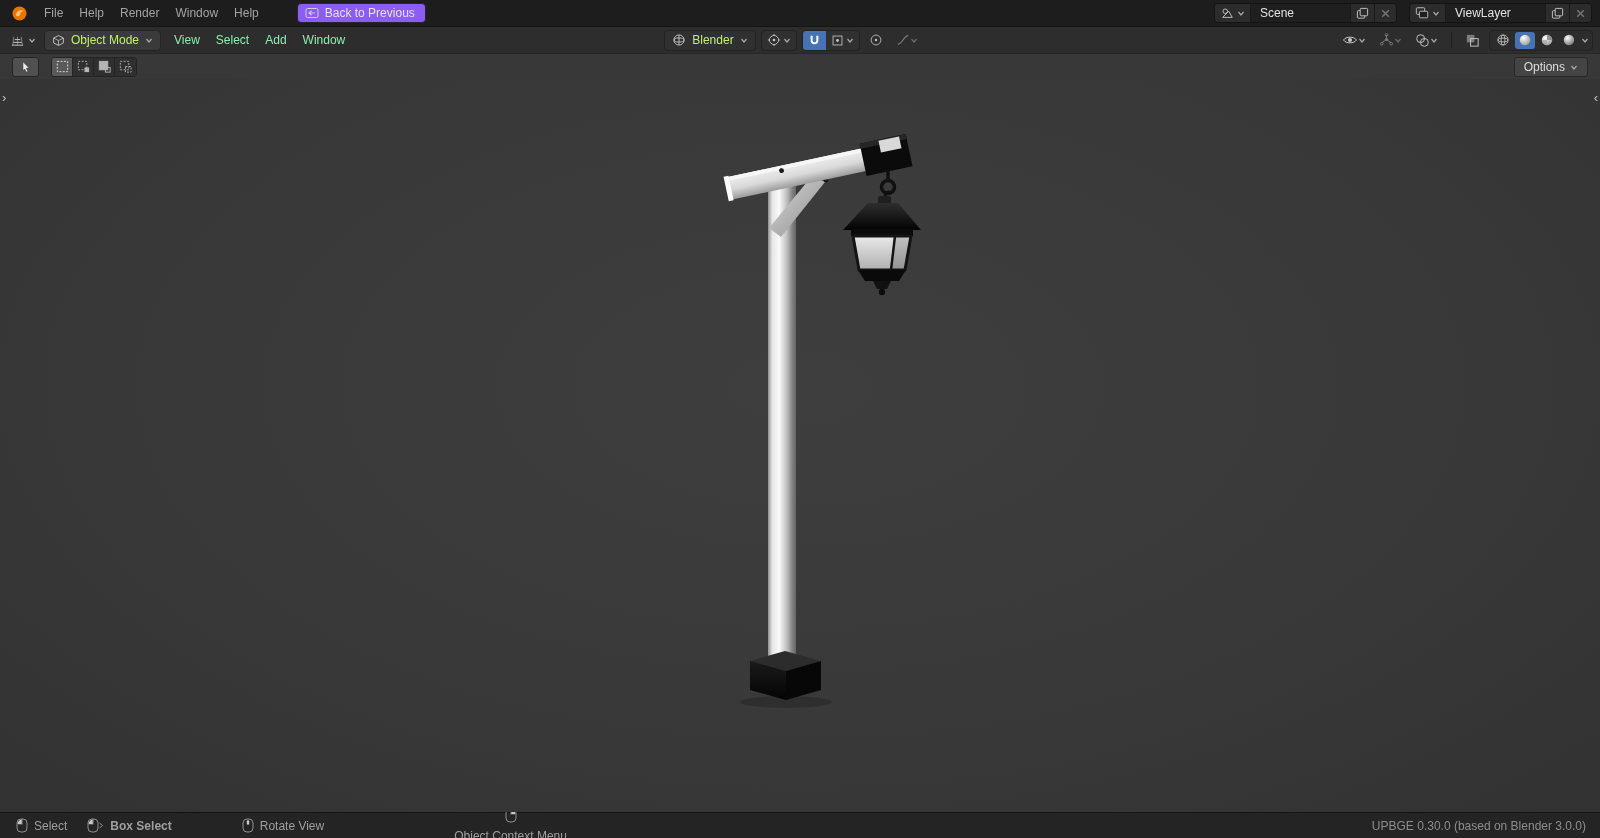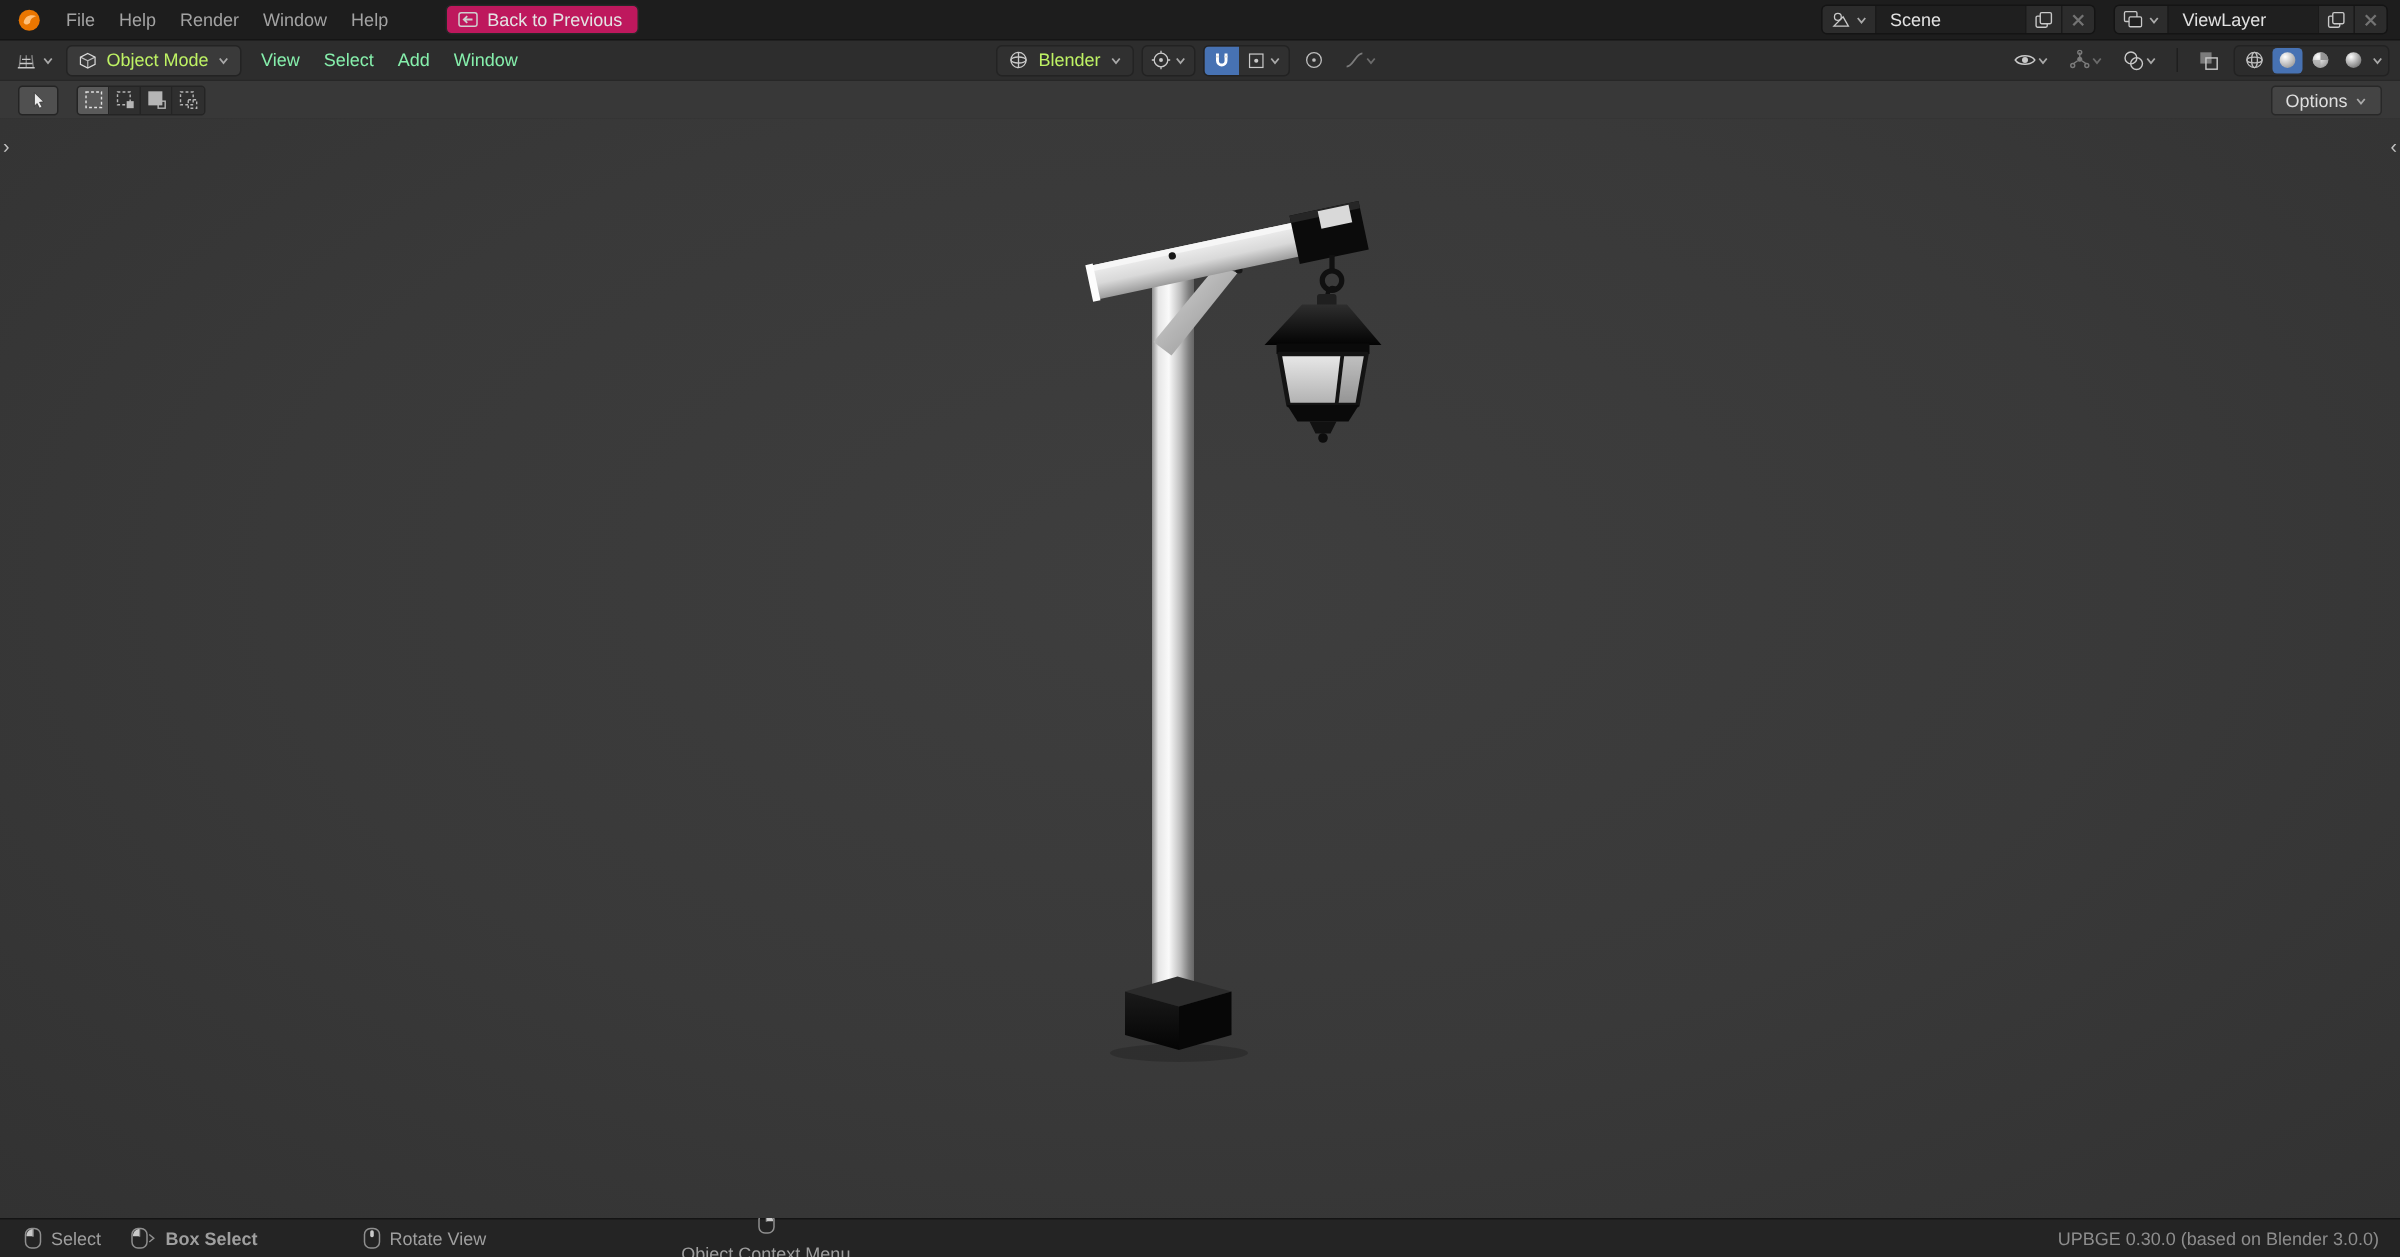--- a/index.html
+++ b/index.html
@@ -5,21 +5,21 @@
   * { margin:0; padding:0; box-sizing:border-box; }
   html,body { width:1600px; height:838px; overflow:hidden; background:#2b2b2b;
     font-family:"Liberation Sans", sans-serif; font-size:12px; color:#d4d4d4; }
   button { font:inherit; color:inherit; cursor:default; }
 
   
   .topbar { height:26px; background:#1d1d1d; display:flex; align-items:center; padding:0 8px; }
   .logo-wrap { width:22px; height:22px; display:flex; align-items:center; justify-content:center; margin-right:6px; }
   .menus { display:flex; align-items:center; }
   .menu { padding:3px 8px; border-radius:3px; color:#a3a3a3; }
-  .back-btn { margin-left:30px; display:flex; align-items:center; gap:6px; background:#be185d;
+  .back-btn { margin-left:30px; display:flex; align-items:center; gap:6px; background:#8b5cf6;
     border:1px solid #272727; border-radius:4px; color:#e4e4e4; height:20px; padding:0 10px 0 7px; }
   .spacer { flex:1; }
   .selector { display:flex; align-items:stretch; height:20px; border-radius:4px; overflow:hidden;
     border:1px solid #141414; margin-left:12px; background:#1f1f1f; }
   .seg { display:flex; align-items:center; gap:3px; padding:0 5px; background:#2c2c2c; border:none; }
   .seg + .seg { border-left:1px solid #1a1a1a; }
   .seg-text { background:#1f1f1f; padding:0 9px; color:#e2e2e2; min-width:100px; }
   .seg.dim svg { opacity:.45; }
 
   

